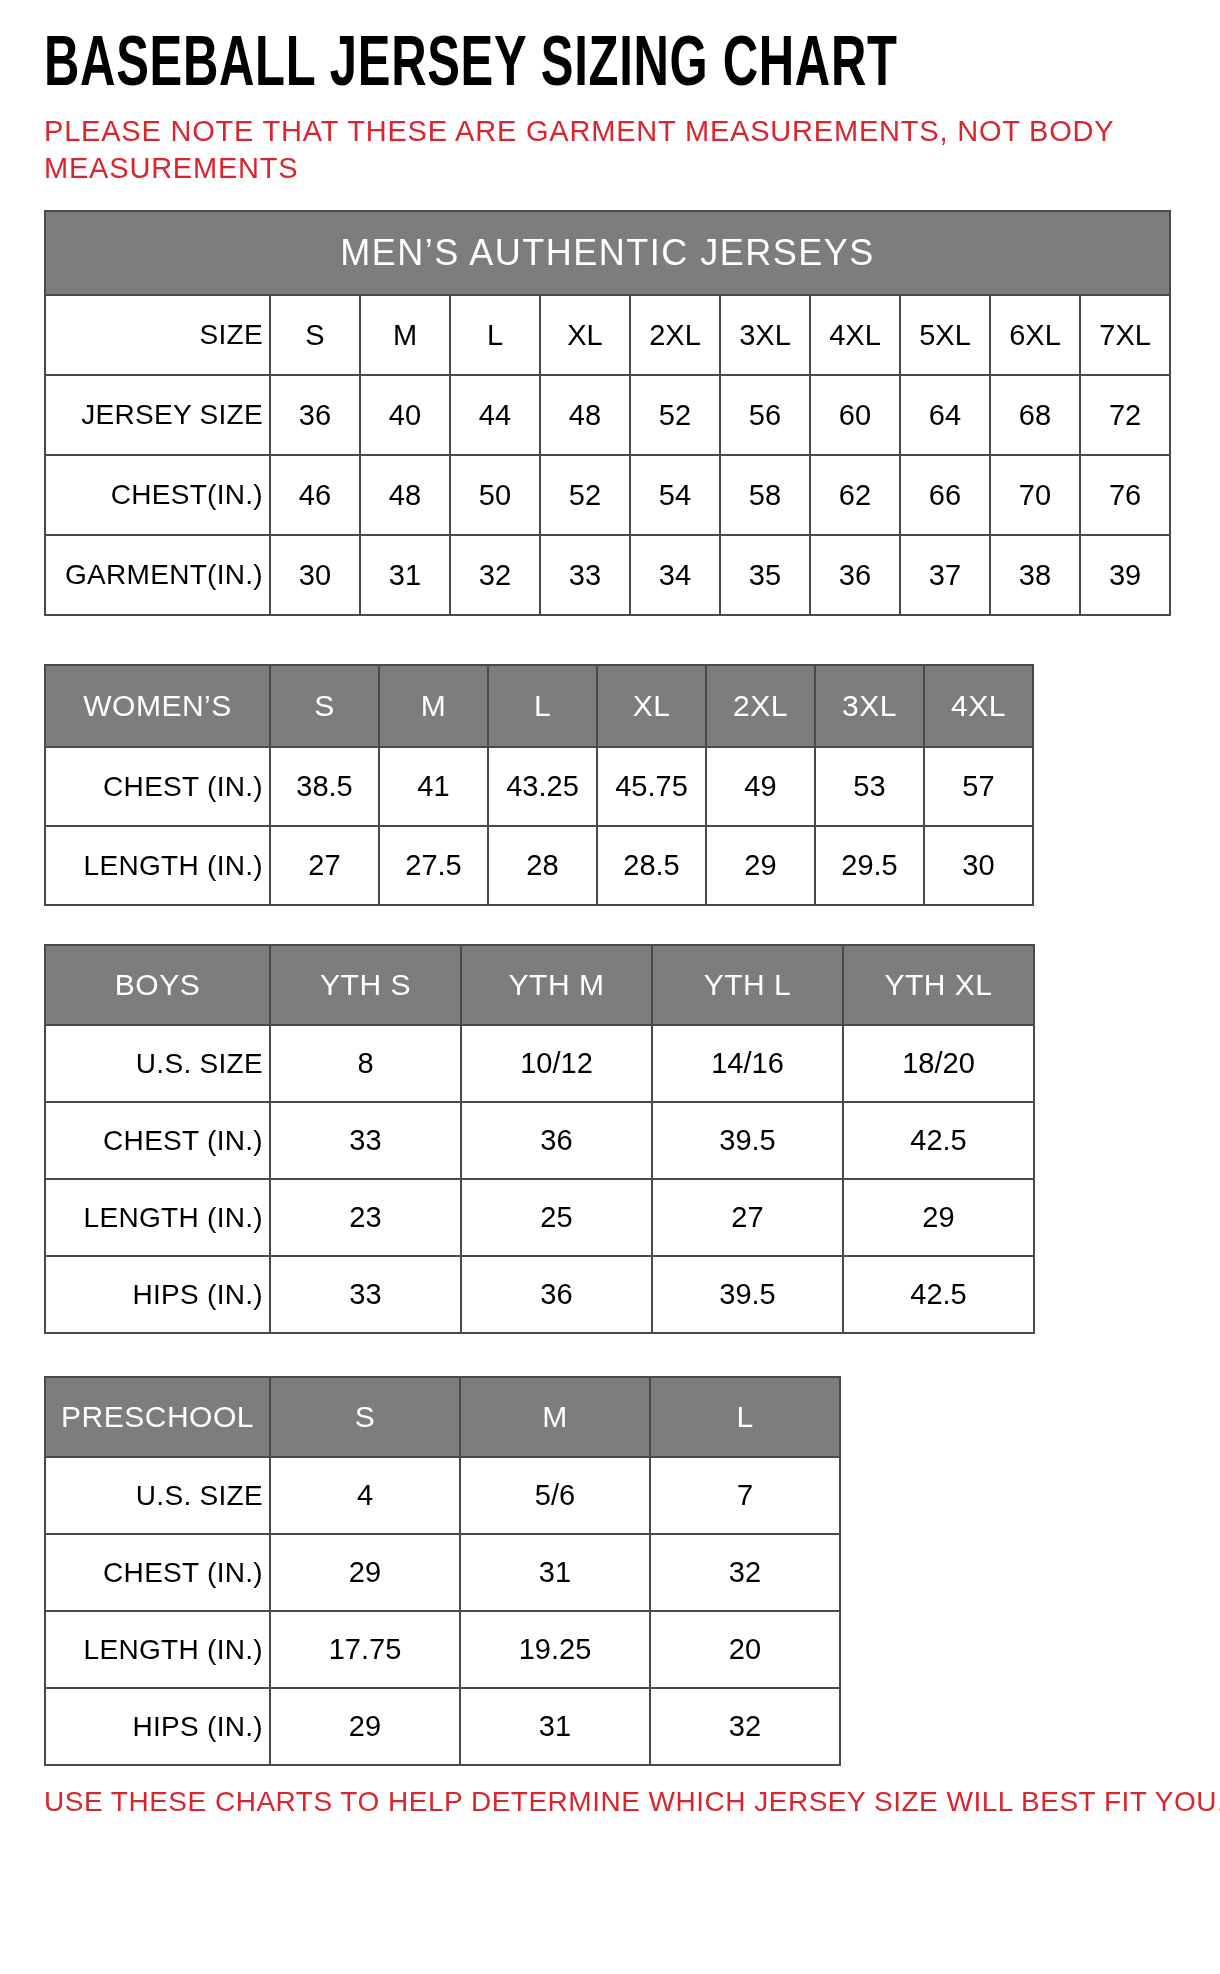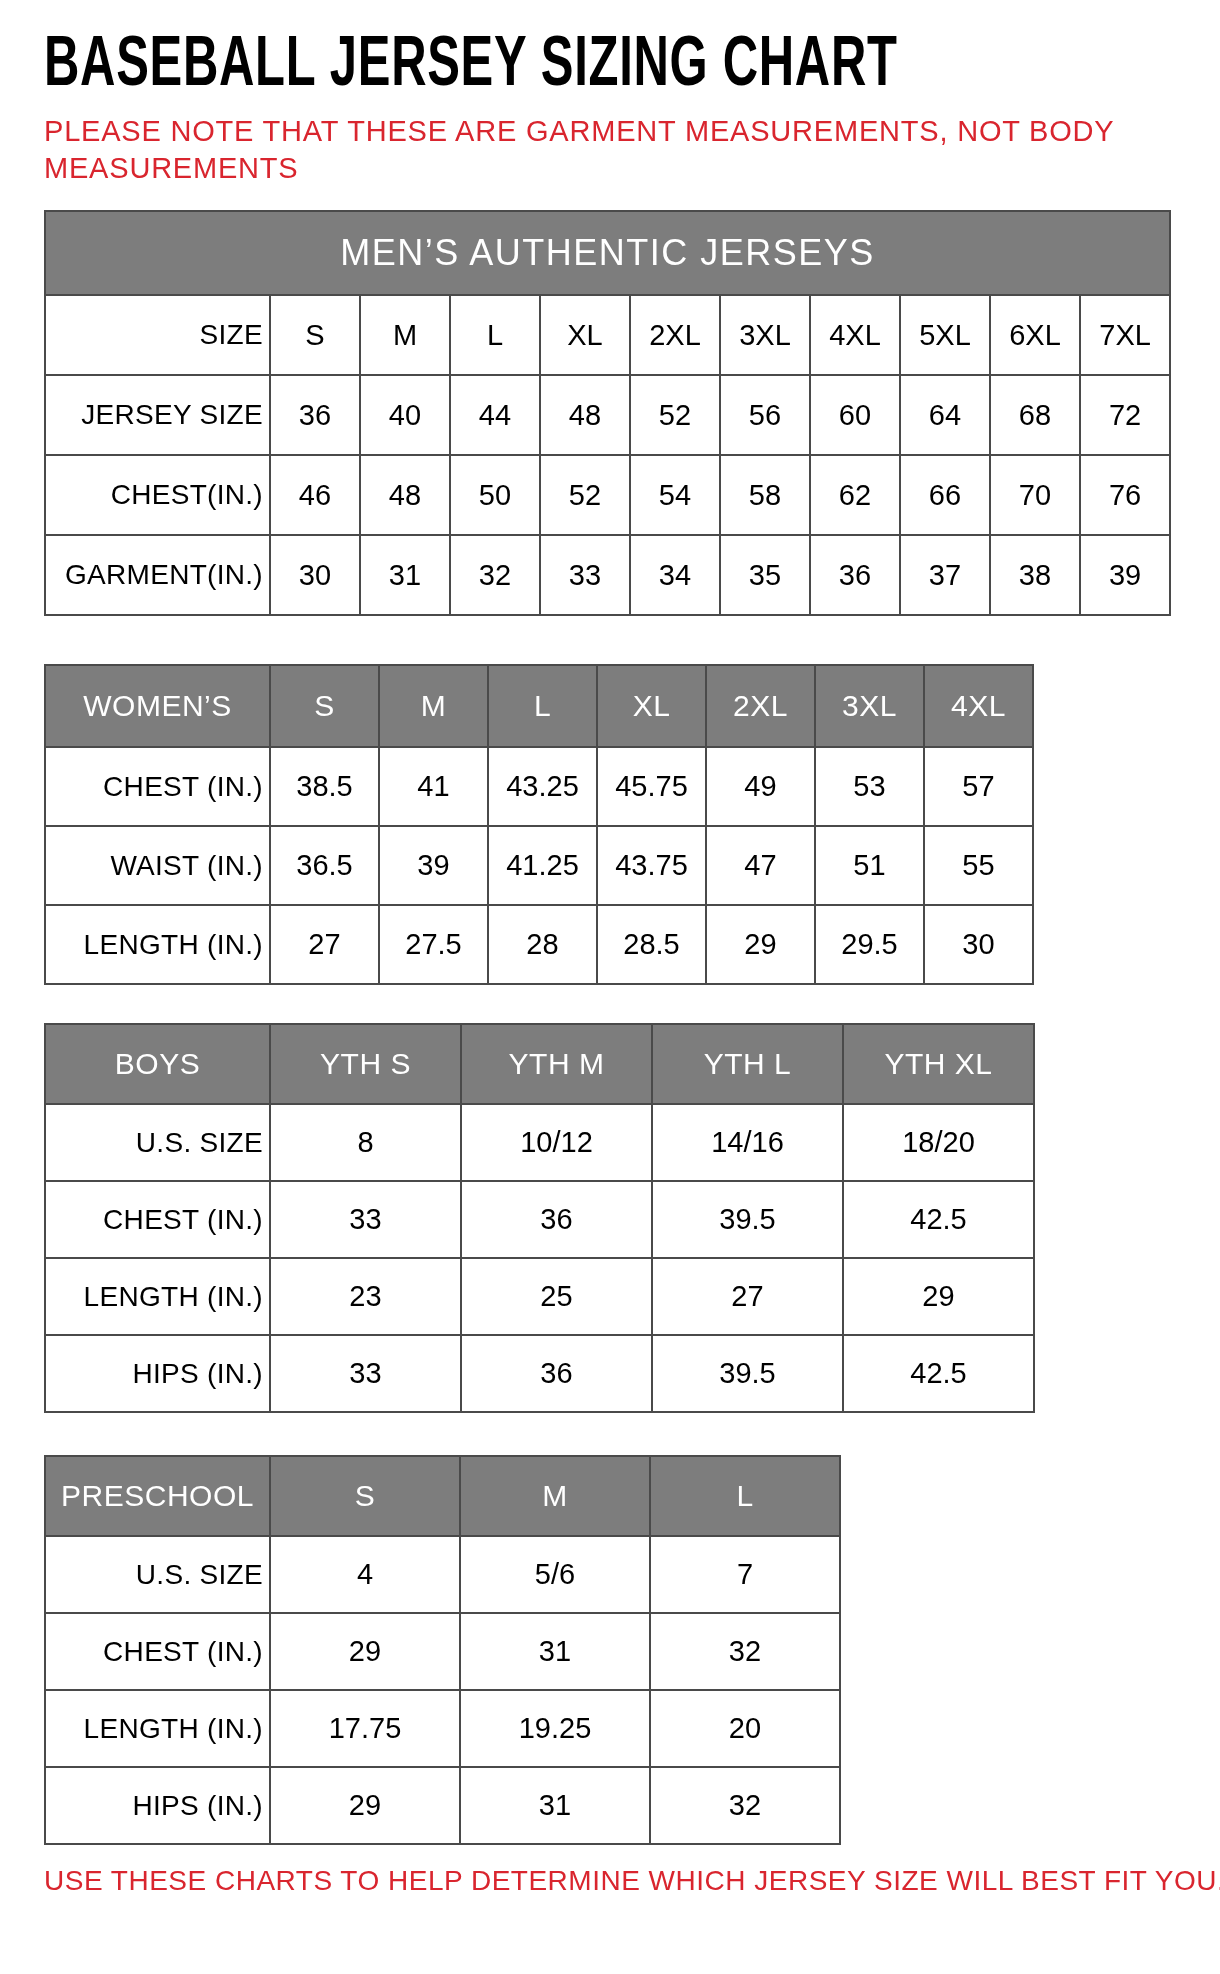--- a/index.html
+++ b/index.html
@@ -149,30 +149,20 @@
             <td class="label-cell">CHEST (IN.)</td>
             <td class="value-cell">38.5</td>
             <td class="value-cell">41</td>
             <td class="value-cell">43.25</td>
             <td class="value-cell">45.75</td>
             <td class="value-cell">49</td>
             <td class="value-cell">53</td>
             <td class="value-cell">57</td>
           </tr>
           <tr>
-            <td class="label-cell">WAIST (IN.)</td>
-            <td class="value-cell">36.5</td>
-            <td class="value-cell">39</td>
-            <td class="value-cell">41.25</td>
-            <td class="value-cell">43.75</td>
-            <td class="value-cell">47</td>
-            <td class="value-cell">51</td>
-            <td class="value-cell">55</td>
-          </tr>
-          <tr>
             <td class="label-cell">LENGTH (IN.)</td>
             <td class="value-cell">27</td>
             <td class="value-cell">27.5</td>
             <td class="value-cell">28</td>
             <td class="value-cell">28.5</td>
             <td class="value-cell">29</td>
             <td class="value-cell">29.5</td>
             <td class="value-cell">30</td>
           </tr>
         </tbody>

